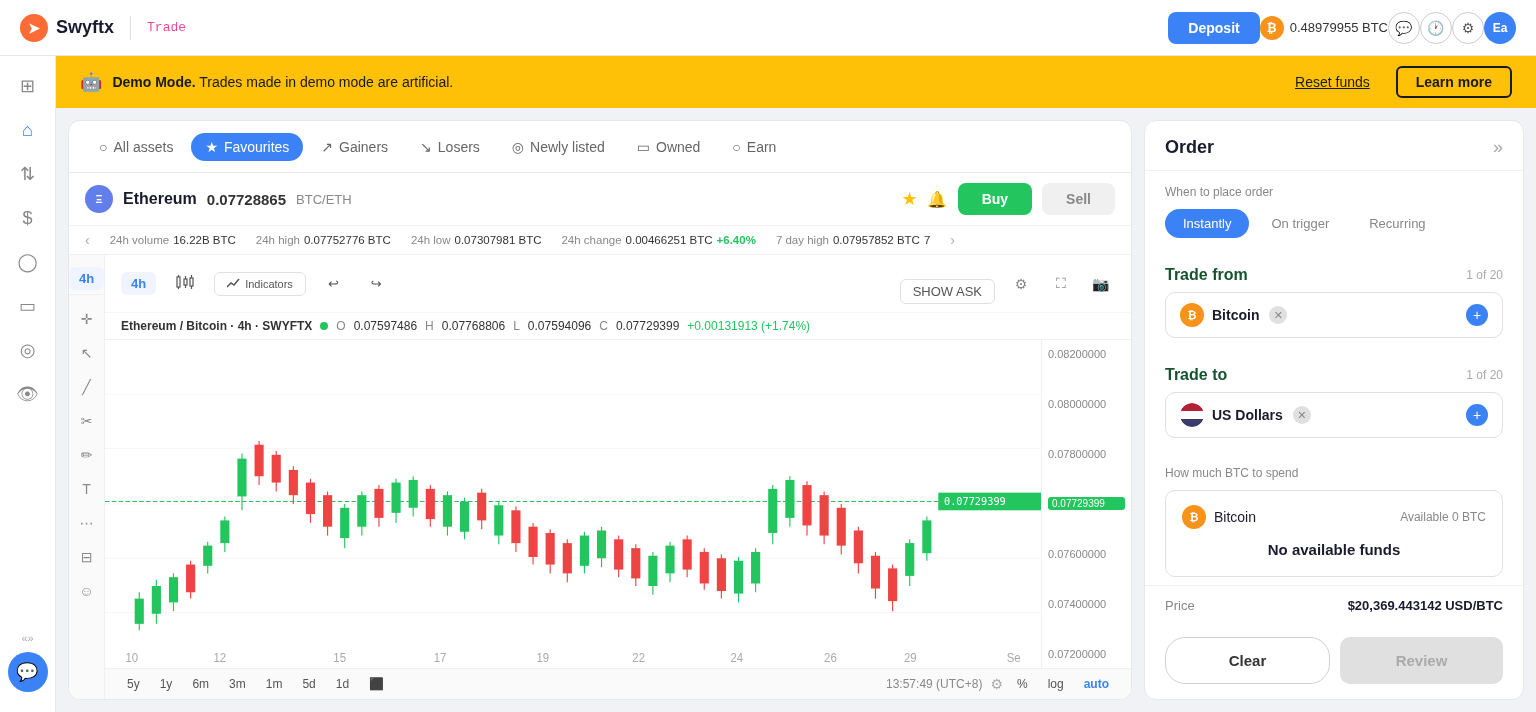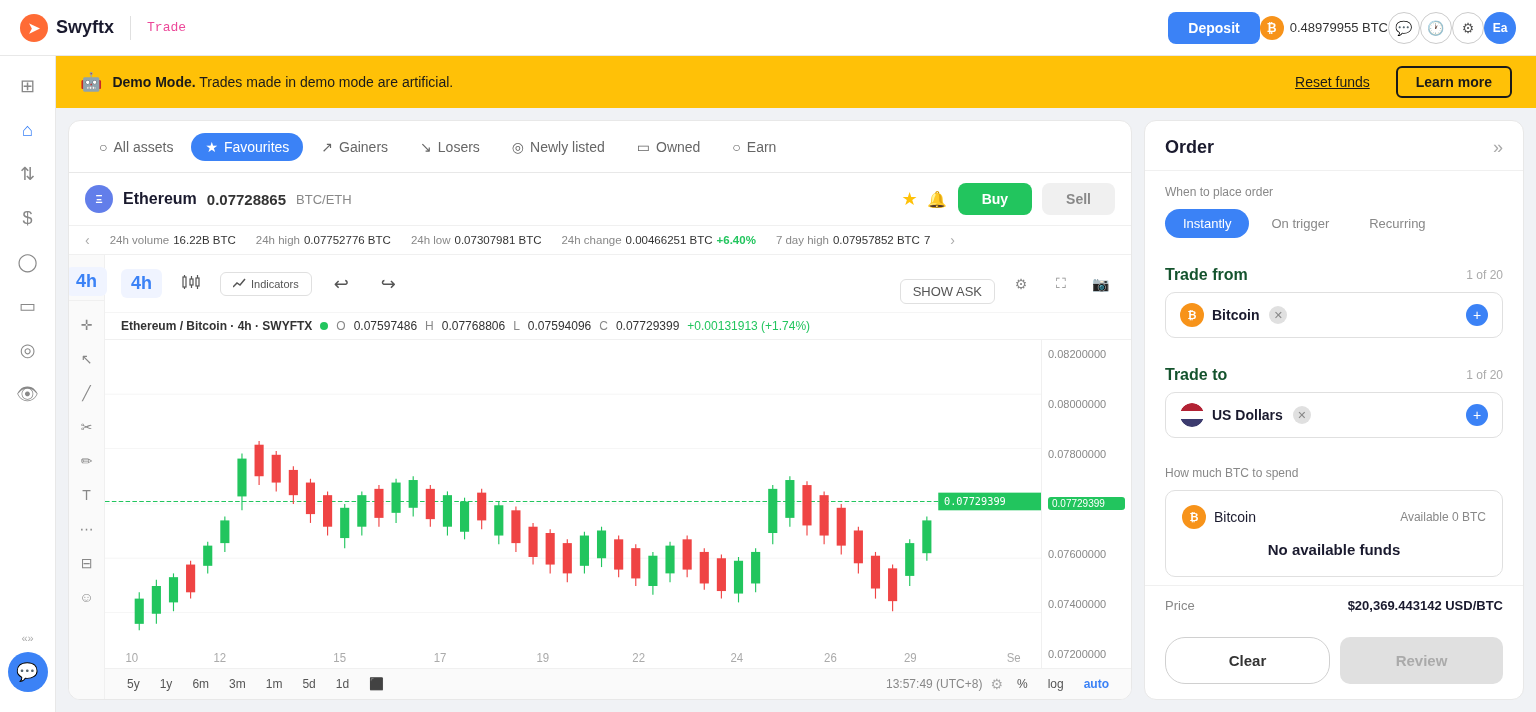--- a/index.html
+++ b/index.html
@@ -99,21 +99,21 @@
     
     .chart-stats { padding: 6px 16px; display: flex; align-items: center; gap: 20px; font-size: 11.5px; color: #555; border-bottom: 1px solid #f0f0f0; overflow-x: auto; }
     .chart-stats .stat-group { display: flex; align-items: center; gap: 4px; white-space: nowrap; }
     .stat-label { color: #888; }
     .stat-val { color: #333; font-weight: 500; }
     .stat-positive { color: #22c55e; font-weight: 600; }
     .nav-arrow { color: #aaa; cursor: pointer; font-size: 14px; }
 
     
     .chart-toolbar { padding: 8px 16px; display: flex; align-items: center; gap: 12px; border-bottom: 1px solid #f5f5f5; }
-    .timeframe-btn { padding: 4px 10px; border-radius: 6px; font-size: 18px; color: #555; cursor: pointer; border: none; background: none; }
+    .timeframe-btn { padding: 4px 10px; border-radius: 6px; font-size: 13px; color: #555; cursor: pointer; border: none; background: none; }
     .timeframe-btn.active { background: #f0f4ff; color: #3b82f6; font-weight: 600; }
     .candle-btn { padding: 4px 8px; border-radius: 6px; font-size: 13px; color: #555; cursor: pointer; border: none; background: none; }
     .indicators-btn { padding: 4px 12px; border-radius: 6px; font-size: 11px; color: #555; cursor: pointer; border: 1px solid #e0e0e0; background: none; display: flex; align-items: center; gap: 4px; }
     .toolbar-spacer { flex: 1; }
     .show-ask-btn { padding: 4px 12px; border-radius: 6px; font-size: 13px; color: #555; cursor: pointer; border: 1px solid #e0e0e0; background: none; margin-top: 16px; }
     .toolbar-icon-btn { width: 28px; height: 28px; display: flex; align-items: center; justify-content: center; cursor: pointer; color: #888; font-size: 14px; border-radius: 6px; }
 
     
     .chart-drawing-tools { width: 36px; background: #fafafa; border-right: 1px solid #f0f0f0; display: flex; flex-direction: column; align-items: center; padding: 8px 0; gap: 6px; flex-shrink: 0; }
     .draw-tool { width: 28px; height: 28px; display: flex; align-items: center; justify-content: center; cursor: pointer; color: #888; font-size: 14px; border-radius: 4px; }

